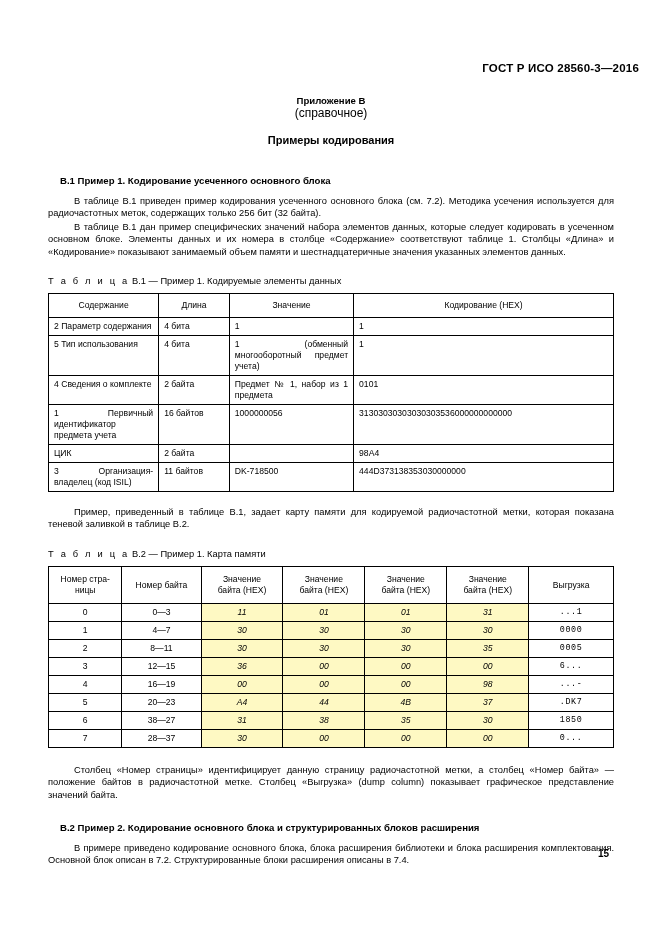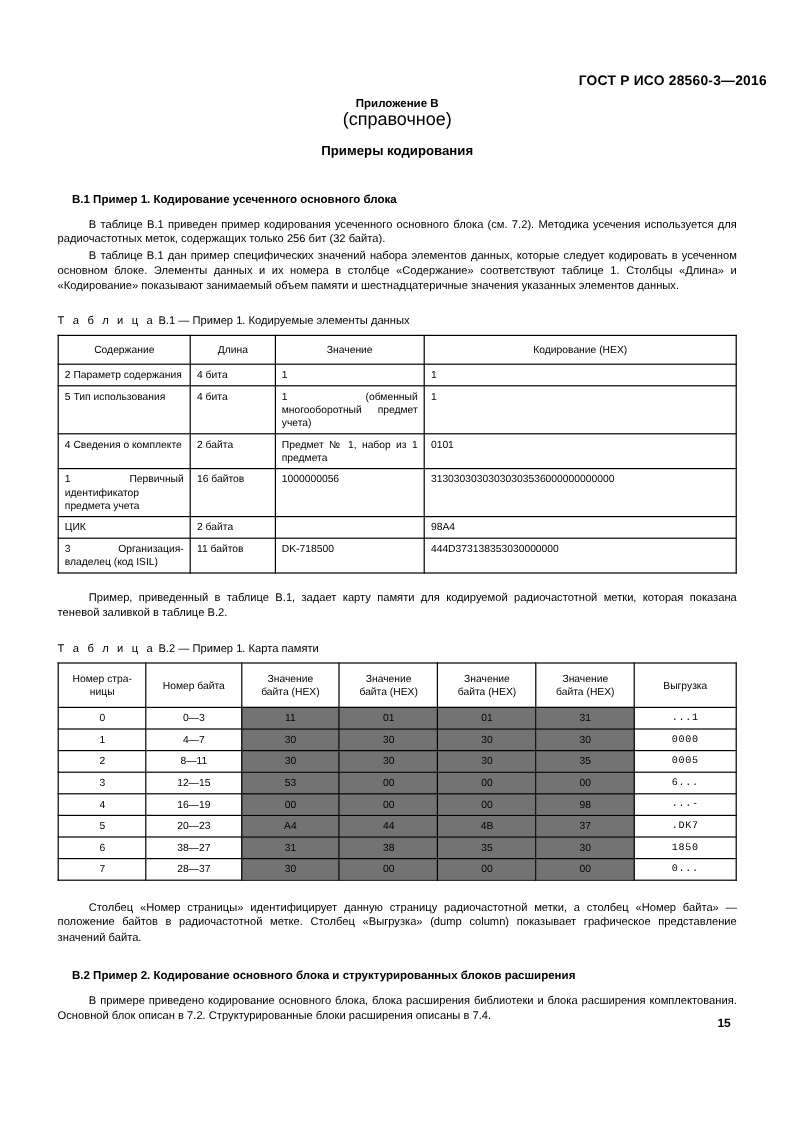--- a/index.html
+++ b/index.html
@@ -29,34 +29,34 @@
     width: 100%;
     text-align: right;
     padding-right: 22px;
     box-sizing: border-box;
     font-size: 11.5px;
     font-weight: bold;
     letter-spacing: 0.2px;
   }
   .content {
     position: absolute;
-    top: 80px;
+    top: 94px;
     left: 48px;
     width: 566px;
   }
   .center {
     text-align: center;
   }
   .annex-line {
     font-size: 9.6px;
     font-weight: bold;
     line-height: 13px;
   }
   .annex-sub {
-    font-size: 15px;
+    font-size: 12px;
     font-weight: normal;
     line-height: 13px;
   }
   .annex-title {
     font-size: 11px;
     font-weight: bold;
     margin-top: 14px;
   }
   h2.section {
     font-size: 9.6px;
@@ -112,21 +112,22 @@
     text-align: center;
     vertical-align: middle;
     line-height: 10.5px;
     font-weight: normal;
   }
   table.t2 th {
     padding: 4px 3px;
     height: 28px;
   }
   table.t2 td.shade {
-    background: #737373;
+    background: #fef9c3;
+    font-style: italic;
   }
   table.t2 td.dump {
     font-family: "Liberation Mono", monospace;
     font-size: 8.4px;
     letter-spacing: 0.6px;
   }
   table.t2 tbody td {
     height: 13px;
   }
   .page-num {
@@ -290,21 +291,21 @@
           <td>8—11</td>
           <td class="shade">30</td>
           <td class="shade">30</td>
           <td class="shade">30</td>
           <td class="shade">35</td>
           <td class="dump">0005</td>
         </tr>
         <tr>
           <td>3</td>
           <td>12—15</td>
-          <td class="shade">53</td>
+          <td class="shade">36</td>
           <td class="shade">00</td>
           <td class="shade">00</td>
           <td class="shade">00</td>
           <td class="dump">6...</td>
         </tr>
         <tr>
           <td>4</td>
           <td>16—19</td>
           <td class="shade">00</td>
           <td class="shade">00</td>

